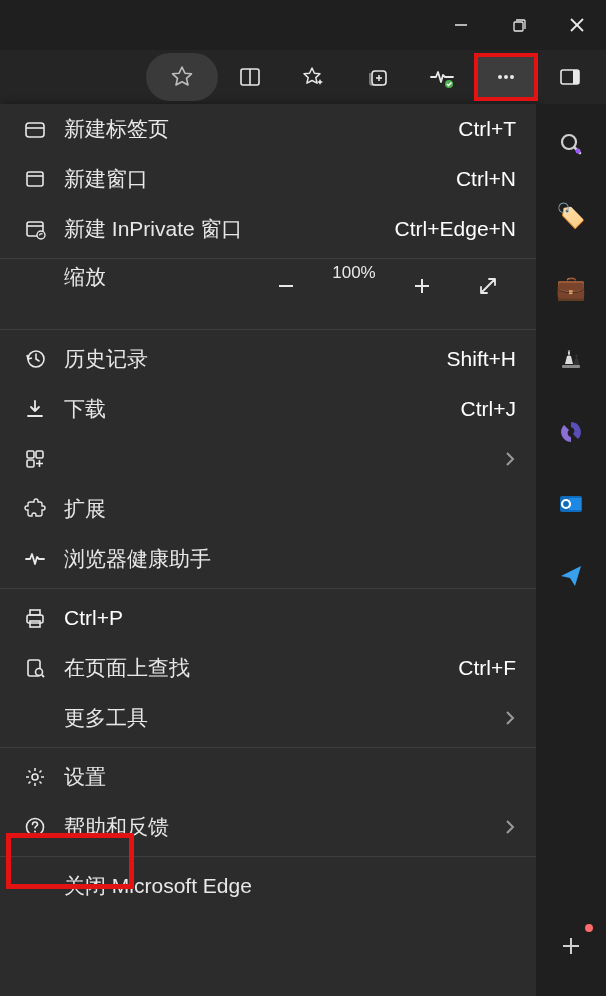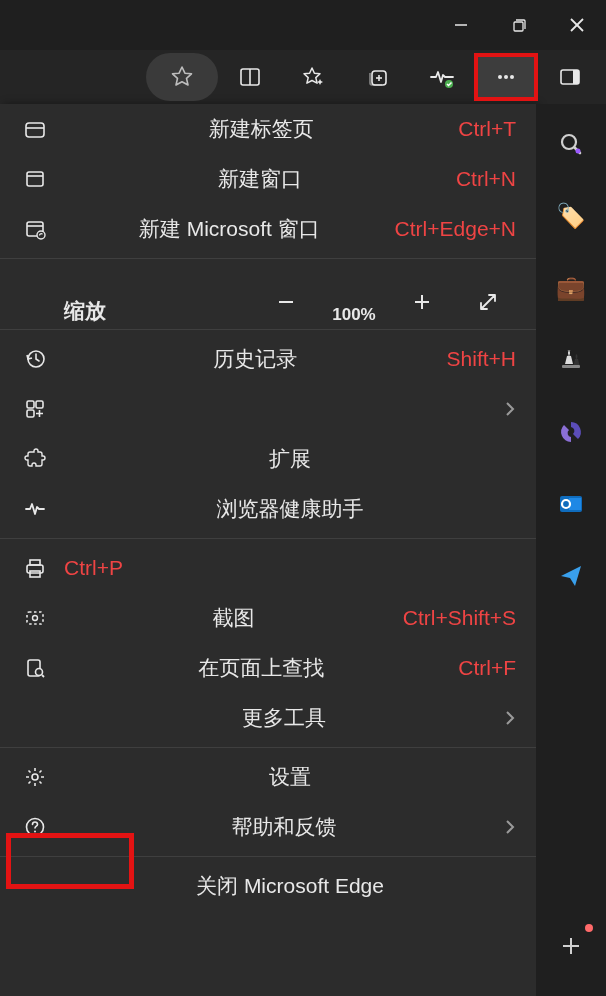--- a/index.html
+++ b/index.html
@@ -66,54 +66,52 @@
       display: flex;
       flex-direction: column;
       box-shadow: 3px 0 8px rgba(0,0,0,0.4);
     }
     .menu-item {
       height: 50px;
       display: flex;
       align-items: center;
       padding: 0 20px;
       position: relative;
-      text-align: center;
     }
     .menu-item.highlighted {
       position: relative;
     }
     .menu-item .icon-slot {
       width: 30px;
       display: flex;
       justify-content: center;
       margin-right: 14px;
     }
     .menu-item .label {
       font-size: 21px;
       flex: 1;
     }
     .menu-item .shortcut {
       font-size: 21px;
-      color: #ef4444;
+      color: #ffffff;
     }
     .menu-item .chevron {
       color: #9a9a9a;
       margin-left: auto;
     }
     .separator {
       height: 1px;
       background: #3f3f3f;
       margin: 4px 0;
     }
     .zoom-row {
       height: 62px;
       display: flex;
-      align-items: flex-end;
+      align-items: flex-start;
       padding: 0 20px;
-      font-weight: bold;
     }
     .zoom-row .icon-slot { width: 30px; margin-right: 14px; }
     .zoom-row .label { font-size: 21px; width: 150px; }
     .zoom-row .zoom-btn {
       width: 56px;
       height: 46px;
       display: flex;
       align-items: center;
       justify-content: center;
     }
@@ -251,21 +249,21 @@
 
     <div class="menu-item">
       <span class="icon-slot">
         <svg width="22" height="22" viewBox="0 0 22 22">
             <rect x="3" y="4" width="16" height="14" rx="2" stroke="#e8e8e8" stroke-width="1.6" fill="none"></rect>
             <line x1="3" y1="8" x2="19" y2="8" stroke="#e8e8e8" stroke-width="1.6"></line>
             <circle cx="17" cy="17" r="4" fill="#2c2c2c" stroke="#e8e8e8" stroke-width="1.4"></circle>
             <path d="M15.5 17.5 a1.8 1.8 0 0 1 3 -1.3" stroke="#e8e8e8" stroke-width="1.2" fill="none"></path>
           </svg>
       </span>
-      <span class="label">新建 Microsoft 窗口</span>
+      <span class="label">新建 InPrivate 窗口</span>
       <span class="shortcut">Ctrl+Edge+N</span>
     </div>
 
     <div class="separator"></div>
 
     <div class="zoom-row">
       <span class="icon-slot"></span>
       <span class="label">缩放</span>
       <div style="flex:1"></div>
       <div class="zoom-btn">
@@ -295,20 +293,29 @@
         <svg width="22" height="22" viewBox="0 0 22 22">
             <circle cx="12" cy="11" r="8" stroke="#e8e8e8" stroke-width="1.6" fill="none"></circle>
             <path d="M12 6 v5 l3 2" stroke="#e8e8e8" stroke-width="1.6" fill="none" stroke-linecap="round"></path>
             <path d="M3 7 l1 4 4 -1" stroke="#e8e8e8" stroke-width="1.6" fill="none"></path>
           </svg>
       </span>
       <span class="label">历史记录</span>
       <span class="shortcut">Shift+H</span>
     </div>
 
+    <div class="menu-item">
+      <span class="icon-slot">
+        <svg width="22" height="22" viewBox="0 0 22 22">
+            <path d="M11 3 v10 M7 9 l4 4 4 -4 M4 18 h14" stroke="#e8e8e8" stroke-width="1.8" fill="none" stroke-linecap="round" stroke-linejoin="round"></path>
+          </svg>
+      </span>
+      <span class="label">下载</span>
+      <span class="shortcut">Ctrl+J</span>
+    </div>
 
     <div class="menu-item">
       <span class="icon-slot">
         <svg width="22" height="22" viewBox="0 0 22 22">
             <rect x="3" y="3" width="7" height="7" rx="1.5" stroke="#e8e8e8" stroke-width="1.6" fill="none"></rect>
             <rect x="12" y="3" width="7" height="7" rx="1.5" stroke="#e8e8e8" stroke-width="1.6" fill="none"></rect>
             <rect x="3" y="12" width="7" height="7" rx="1.5" stroke="#e8e8e8" stroke-width="1.6" fill="none"></rect>
             <path d="M15.5 12 v7 M12 15.5 h7" stroke="#e8e8e8" stroke-width="1.6"></path>
           </svg>
       </span>
@@ -343,30 +350,20 @@
       <span class="icon-slot">
         <svg width="22" height="22" viewBox="0 0 22 22">
             <rect x="6" y="3" width="10" height="5" stroke="#e8e8e8" stroke-width="1.6" fill="none"></rect>
             <rect x="3" y="8" width="16" height="8" rx="2" stroke="#e8e8e8" stroke-width="1.6" fill="none"></rect>
             <rect x="6" y="14" width="10" height="6" stroke="#e8e8e8" stroke-width="1.6" fill="none"></rect>
           </svg>
       </span>
       <span class="shortcut">Ctrl+P</span>
     </div>
 
-    <div class="menu-item">
-      <span class="icon-slot">
-        <svg width="22" height="22" viewBox="0 0 22 22">
-            <rect x="3" y="5" width="16" height="12" rx="2" stroke="#e8e8e8" stroke-width="1.6" fill="none" stroke-dasharray="2.5 2.5"></rect>
-            <circle cx="11" cy="11" r="2.5" stroke="#e8e8e8" stroke-width="1.4" fill="none"></circle>
-          </svg>
-      </span>
-      <span class="label">截图</span>
-      <span class="shortcut">Ctrl+Shift+S</span>
-    </div>
 
     <div class="menu-item">
       <span class="icon-slot">
         <svg width="22" height="22" viewBox="0 0 22 22">
             <rect x="4" y="3" width="12" height="16" rx="2" stroke="#e8e8e8" stroke-width="1.6" fill="none"></rect>
             <circle cx="15" cy="15" r="3.5" stroke="#e8e8e8" stroke-width="1.6" fill="#2c2c2c"></circle>
             <line x1="18" y1="18" x2="20" y2="20" stroke="#e8e8e8" stroke-width="1.8"></line>
           </svg>
       </span>
       <span class="label">在页面上查找</span>

